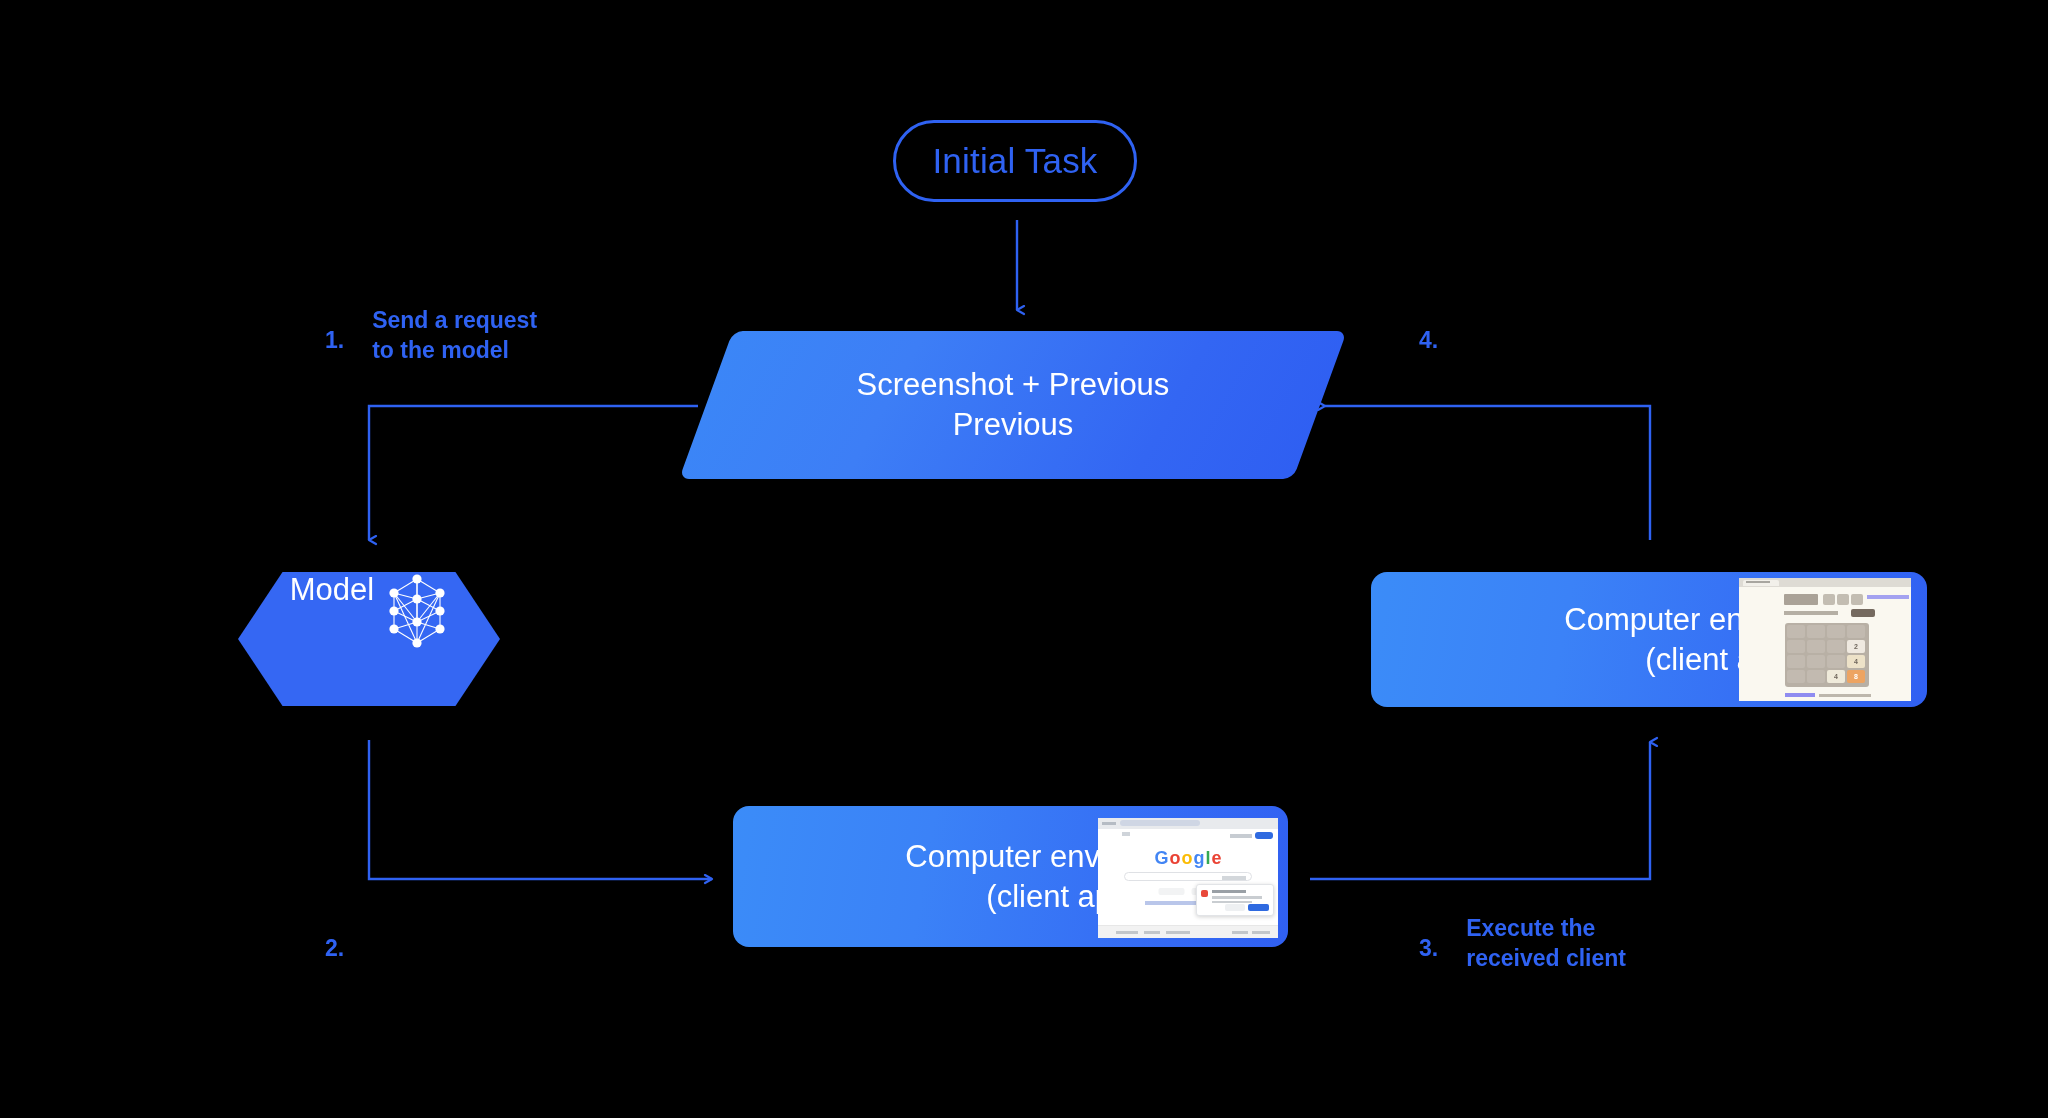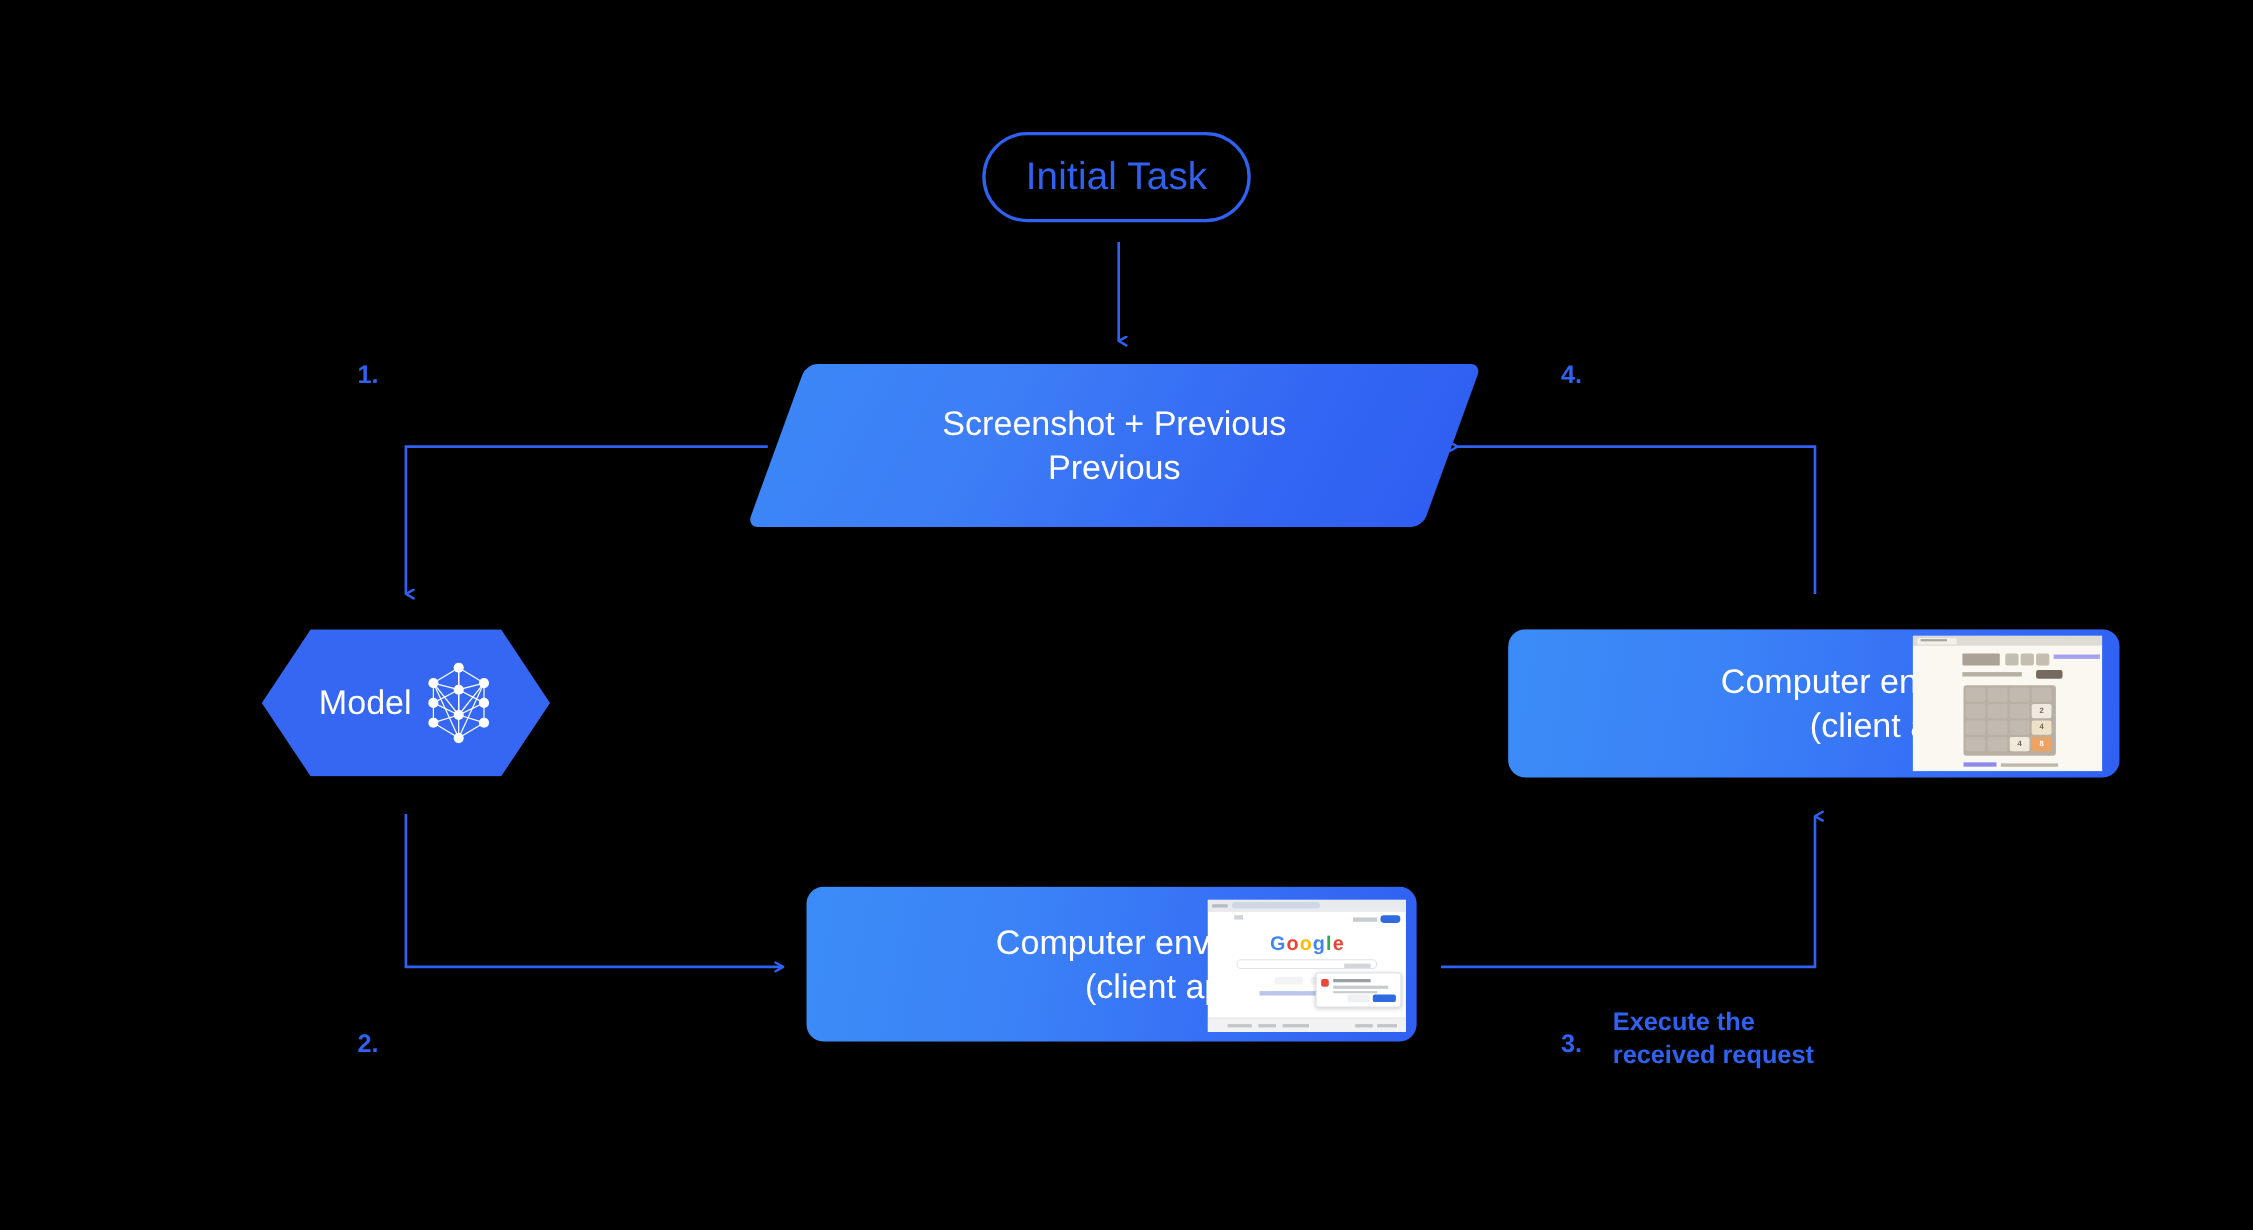--- a/index.html
+++ b/index.html
@@ -99,21 +99,21 @@
     left: 0; top: 0;
     width: 100%; height: 100%;
     background: #3567f3;
     clip-path: polygon(17% 0%, 83% 0%, 100% 50%, 83% 100%, 17% 100%, 0% 50%);
   }
   .hexagon .hexinner {
     position: absolute;
     left: 0; top: 0;
     width: 100%; height: 100%;
     display: flex;
-    align-items: center;
+    align-items: flex-start;
     justify-content: center;
     gap: 12px;
   }
   .hexagon .hexlabel {
     color: #ffffff;
     font-size: 31px;
     font-weight: 400;
   }
   .nn-icon { display: block; }
 
@@ -651,29 +651,31 @@
           <div class="fl" style="left:68px; width:24px;"></div>
           <div class="fl" style="right:30px; width:16px;"></div>
           <div class="fl" style="right:8px; width:18px;"></div>
         </div>
       </div>
     </div>
   </div>
 
   <div class="step" id="step1">
     <span class="step-num">1.</span>
+    <span class="step-text">Send a request
+to the model</span>
   </div>
 
   <div class="step" id="step4">
     <span class="step-num">4.</span>
   </div>
 
   <div class="step" id="step2">
     <span class="step-num">2.</span>
   </div>
 
   <div class="step" id="step3">
     <span class="step-num">3.</span>
     <span class="step-text">Execute the
-received request</span>
+received client</span>
   </div>
 
 </div>
 
 </body></html>

